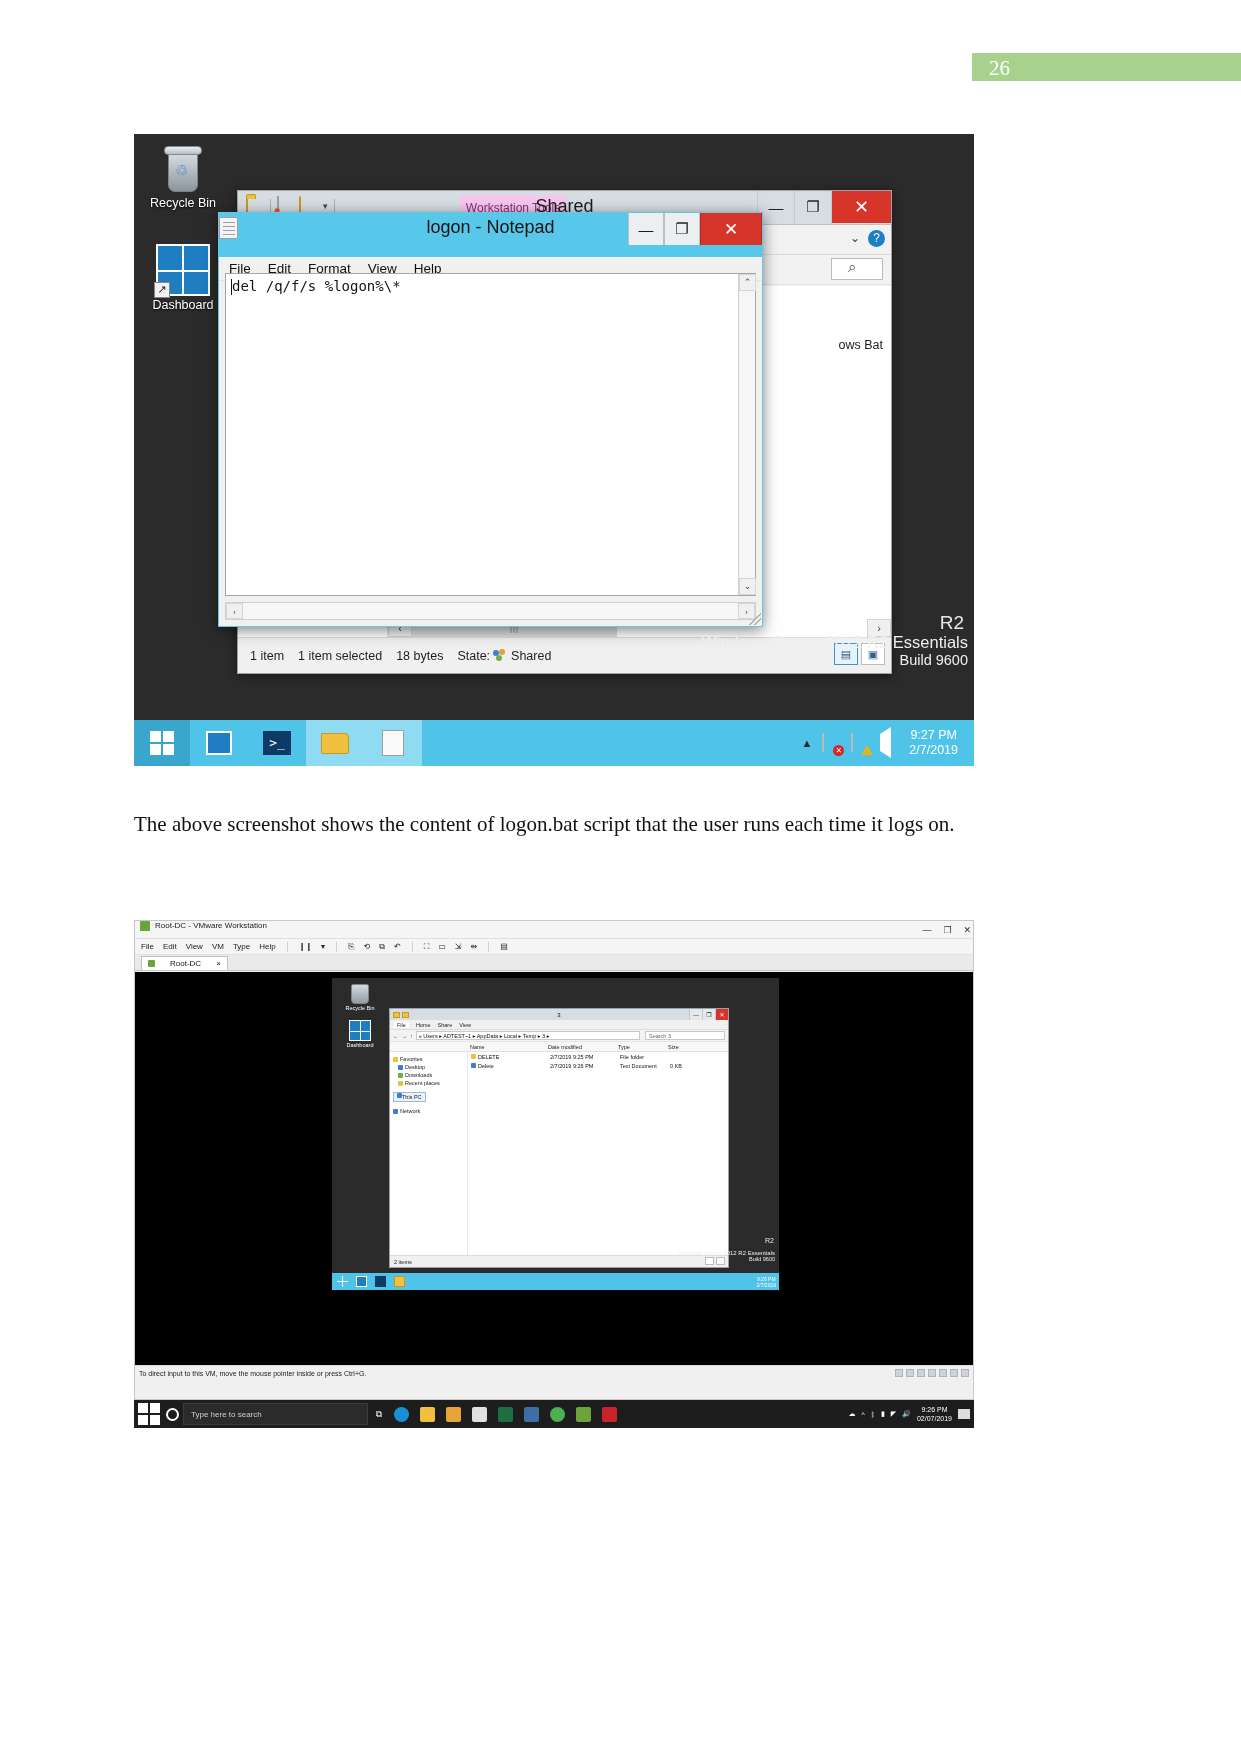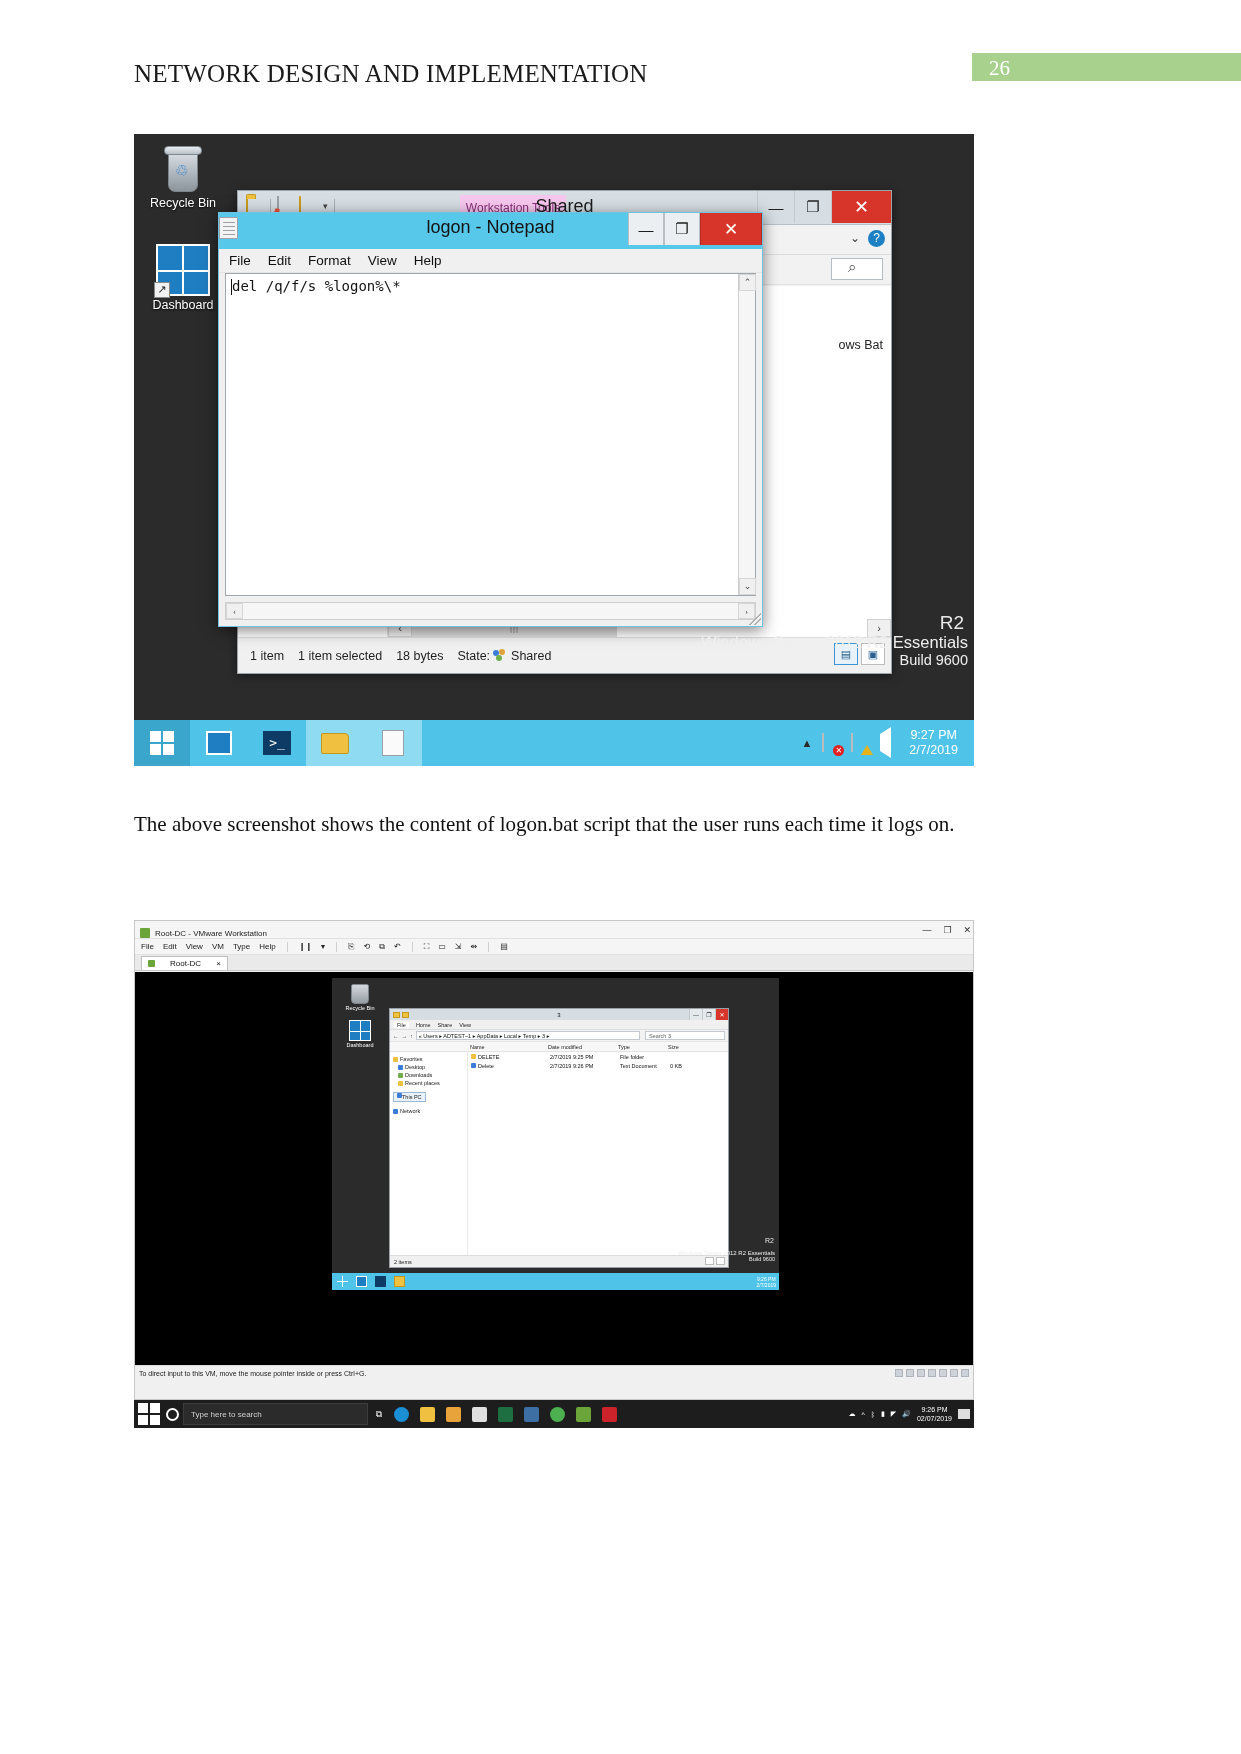--- a/index.html
+++ b/index.html
@@ -178,21 +178,21 @@
   }
   .vb.sel{ border-color:#3b93d8; background:#e7f2fb; }
 
   
   .notepad{
     position:absolute; left:84px; top:78px; width:545px; height:415px;
     background:#f0f0f0; border:1px solid #6ec2e2;
     box-shadow:0 3px 14px rgba(0,0,0,.5);
   }
   .np-title{
-    height:36px; background:#57c7ea; position:relative;
+    height:44px; background:#57c7ea; position:relative;
   }
   .np-ic{
     position:absolute; left:7px; top:5px; width:19px; height:22px;
     background:#f4f4f4; border:1px solid #9aa0a6; border-radius:1px;
   }
   .np-ic:before{
     content:""; position:absolute; left:3px; top:4px; width:12px; height:1px;
     background:#9aa0a6; box-shadow:0 4px 0 #9aa0a6, 0 8px 0 #9aa0a6, 0 12px 0 #9aa0a6;
   }
   .np-title span{
@@ -317,21 +317,21 @@
   }
 
   
   .shot2{
     position:absolute; left:134px; top:920px; width:840px; height:480px;
     background:#f0f0f0; border:1px solid #c8c8c8; overflow:hidden;
     font-family:"Liberation Sans", sans-serif;
   }
   .vm-title{
     height:18px; background:#f5f5f5; border-bottom:1px solid #e0e0e0; position:relative;
-    display:flex; align-items:flex-end; gap:5px; padding-left:5px;
+    display:flex; align-items:flex-start; gap:5px; padding-left:5px;
   }
   .vm-logo{
     width:10px; height:10px; background:#6ba539; border-radius:1px;
   }
   .vm-title .t{ font-size:8px; color:#222; }
   .vm-wbtns{ position:absolute; right:2px; top:0; display:flex; gap:12px; align-items:center; height:18px; font-size:9px; color:#333;}
   .vm-menu{
     height:16px; background:#f5f5f5; border-bottom:1px solid #e2e2e2;
     display:flex; align-items:center; gap:9px; padding-left:6px; font-size:8px; color:#222;
   }
@@ -420,21 +420,20 @@
   .h-app{ width:22px;height:20px;display:flex;align-items:center;justify-content:center;border-radius:1px;}
   .h-sq{ width:15px;height:15px;display:block;border-radius:2px; }
   .h-tray{ margin-left:auto;display:flex;align-items:center;gap:6px;padding-right:4px;color:#fff;font-size:7px;}
   .h-clock{ text-align:center;line-height:9px;font-size:7px;color:#fff; }
   .h-notif{ width:12px;height:10px;background:#ddd; }
 </style>
 </head>
 <body>
 
 <div class="doc-header">
-  <div class="doc-title">NETWORK DESIGN AND IMPLEMENTATION</div>
   <div class="page-badge">
     <span>26</span>
   </div>
 </div>
 
 <div class="shot1">
 
   <div class="desk-icon" style="left:6px; top:10px;">
     <div class="bin-glyph">
       <div class="bin-body"></div>

